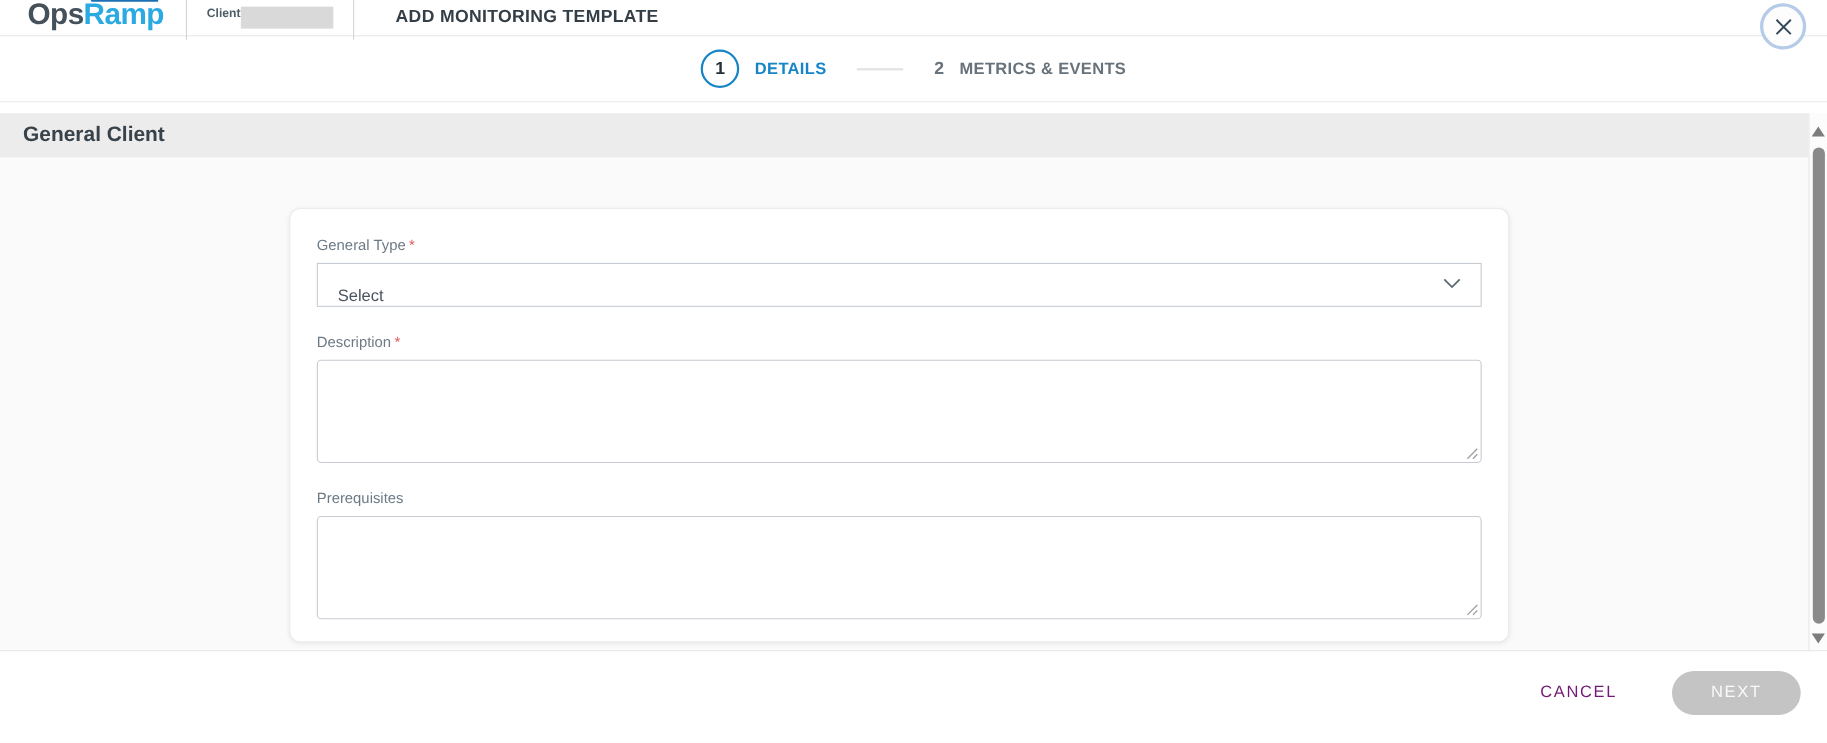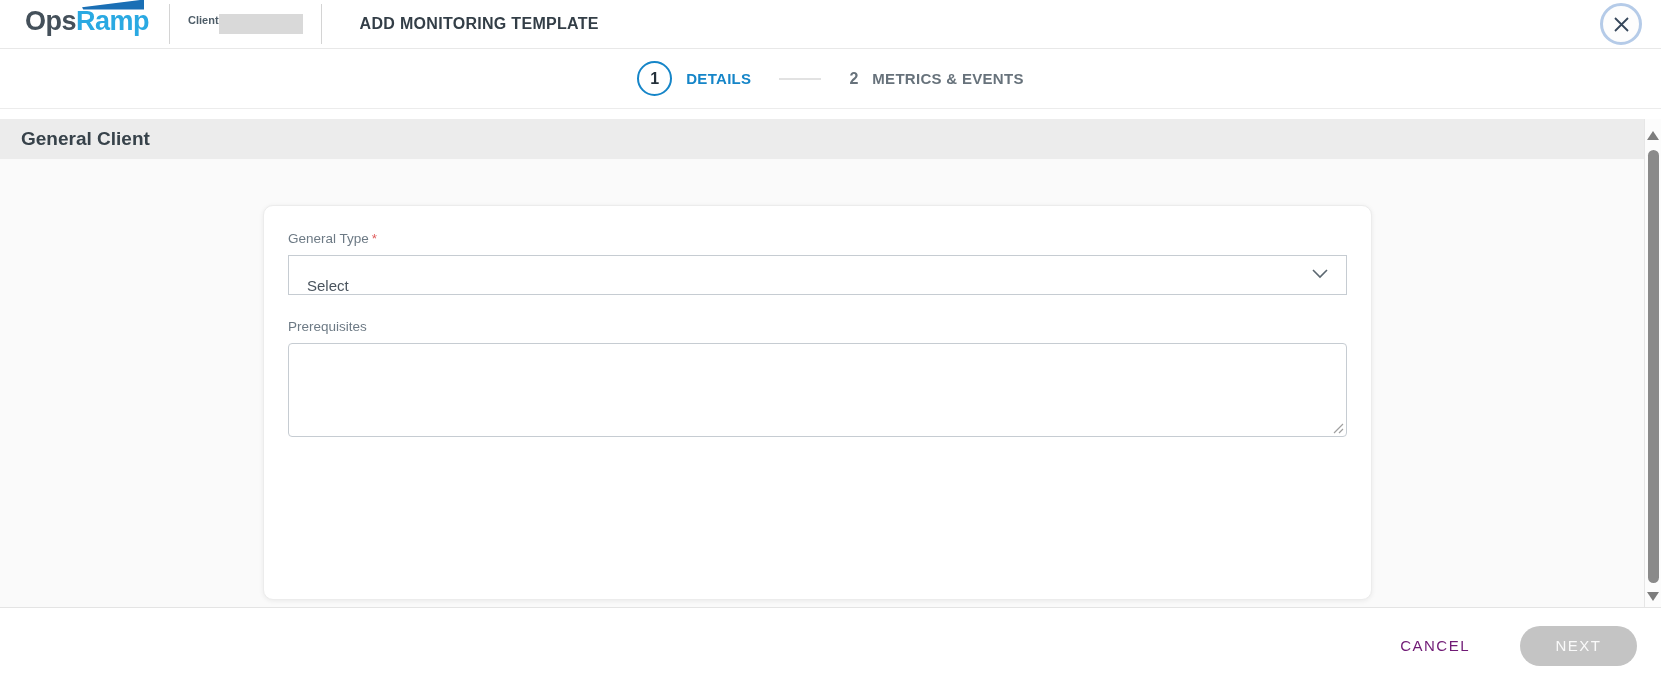--- a/index.html
+++ b/index.html
@@ -1,19 +1,19 @@
 <!DOCTYPE html>
 <html><head>
 <meta charset="utf-8">
 <style>
   * { margin:0; padding:0; box-sizing:border-box; }
   html,body { width:1661px; height:675px; font-family:"Liberation Sans", sans-serif; background:#fff; overflow:hidden; }
 
   
-  .header { position:relative; height:49px; display:flex; align-items:center; border-bottom:1px solid #e8e8e8; background:#fff; padding-left:25px; }
+  .header { position:relative; height:33px; display:flex; align-items:center; border-bottom:1px solid #e8e8e8; background:#fff; padding-left:25px; }
   .logo { display:flex; align-items:flex-end; font-size:27px; font-weight:600; letter-spacing:-0.5px; line-height:1; padding-bottom:6px; }
   .logo-ops { color:#44505a; }
   .logo-ramp-wrap { position:relative; display:inline-block; }
   .logo-ramp { color:#2aa9e2; }
   .logo-swoosh { position:absolute; top:-8px; left:6px; width:62px; height:10px; background:#1a6fb5; clip-path:polygon(0 78%, 100% 0, 100% 100%, 2% 100%); }
   .hdr-divider { width:1px; height:40px; background:#d4d4d4; margin:0 18px; align-self:center; }
   .hdr-divider.first { margin-left:20px; }
   .client-block { display:flex; flex-direction:row; justify-content:center; }
   .client-label { font-size:11px; font-weight:700; color:#4e5d68; margin-bottom:4px; }
   .client-redacted { width:84px; height:20px; background:#d9d9d9; }
@@ -112,20 +112,31 @@
         </div>
         <div class="select-box">
           <span>Select</span>
           <svg class="chevron" width="16" height="10" viewBox="0 0 16 10">
             <path d="M1 1 L8 8 L15 1" stroke="#5b6770" stroke-width="1.6" fill="none"></path>
           </svg>
         </div>
       </div>
     </div>
 
+    <div class="field-block">
+      <div class="field-label">
+        <span>Description</span><span class="req">*</span>
+      </div>
+      <div class="textarea-wrap">
+        <textarea class="textarea" style=""></textarea>
+        <svg class="resize-grip" width="11" height="11" viewBox="0 0 11 11">
+          <path d="M10 1 L1 10 M10 6 L6 10" stroke="#a0a0a0" stroke-width="1.2" fill="none"></path>
+        </svg>
+      </div>
+    </div>
 
     <div class="field-block">
       <div class="field-label">
         <span>Prerequisites</span>
       </div>
       <div class="textarea-wrap">
         <textarea class="textarea" style=""></textarea>
         <svg class="resize-grip" width="11" height="11" viewBox="0 0 11 11">
           <path d="M10 1 L1 10 M10 6 L6 10" stroke="#a0a0a0" stroke-width="1.2" fill="none"></path>
         </svg>

